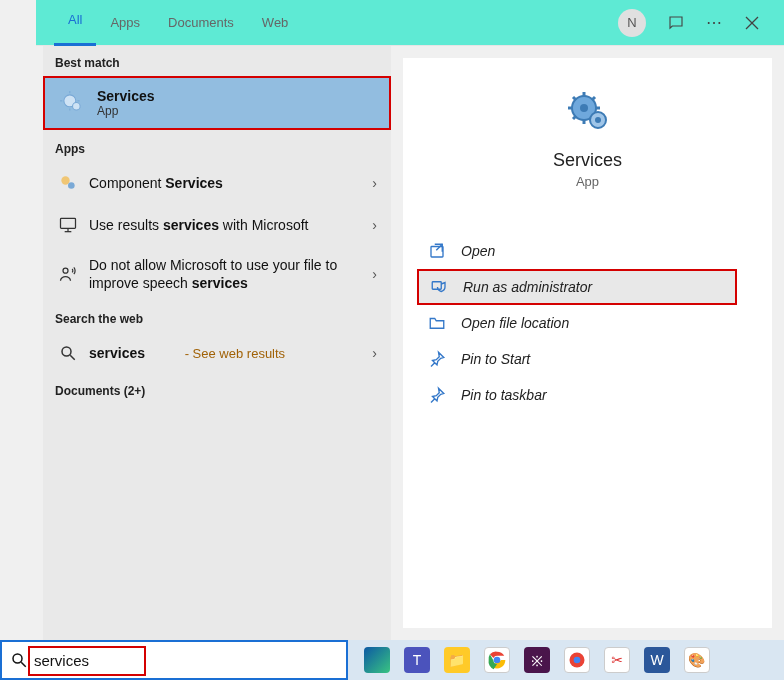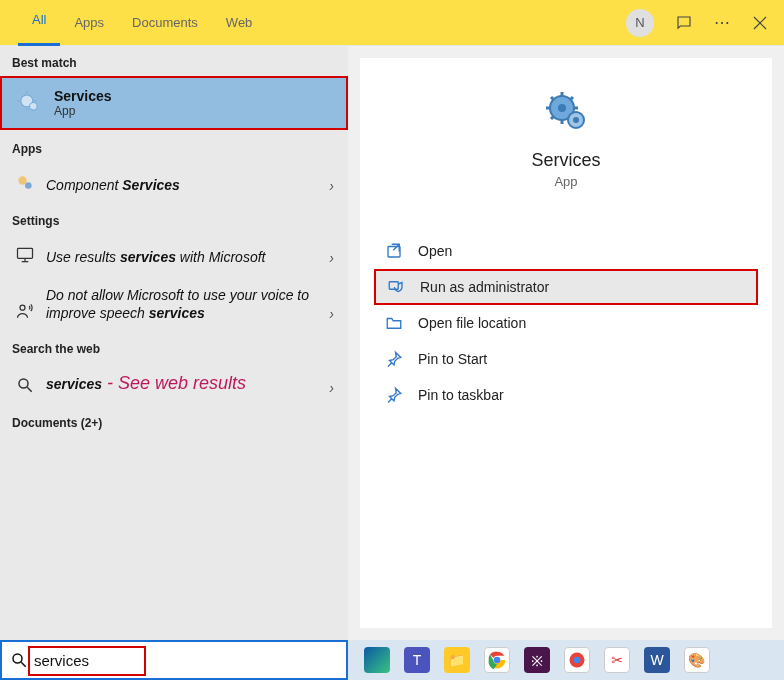--- a/index.html
+++ b/index.html
@@ -1,52 +1,52 @@
 <!DOCTYPE html>
 <html><head>
 <meta charset="utf-8">
 <style>
   * { box-sizing: border-box; margin: 0; padding: 0; font-family: "Segoe UI", Arial, sans-serif; }
   body { width: 784px; height: 680px; background: #f0f0f0; position: relative; overflow: hidden; }
 
   
-  .tabs { display: flex; align-items: center; height: 46px; background: #fde047; padding: 0 0 0 18px; border-bottom: 1px solid #e5e5e5; }
+  .tabs { display: flex; align-items: center; height: 46px; background: #5eead4; padding: 0 8px 0 18px; border-bottom: 1px solid #e5e5e5; margin-left: 36px; }
   .tab { font-size: 13px; color: #666; padding: 0 14px; height: 44px; line-height: 44px; cursor: pointer; }
   .tab.active { color: #1a6fd4; border-bottom: 3px solid #1a6fd4; height: 46px; line-height: 40px; font-weight: 400; }
   .tab .arrow { font-size: 10px; margin-left: 3px; }
   .tabs-right { margin-left: auto; display: flex; align-items: center; gap: 2px; padding-right: 6px; }
   .avatar { width: 28px; height: 28px; border-radius: 50%; background: #e0e0e0; display: flex; align-items: center; justify-content: center; font-size: 13px; color: #555; margin-right: 10px; }
   .titlebar-btn { width: 36px; height: 36px; display:flex; align-items:center; justify-content:center; color:#444; cursor:pointer; }
 
   .main { display: flex; height: calc(100% - 46px - 40px); }
 
   
-  .left { width: 348px; background: #e9e9e9; overflow:hidden; }
+  .left { width: 348px; background: #e9e9e9; overflow:hidden;margin-left:43px; }
   .section-label { font-size: 12px; font-weight: 600; color: #222; padding: 10px 12px 6px 12px; }
   .best-match { background: #92bde0; display:flex; align-items:center; padding: 10px 14px; border: 2px solid #d40000; margin: 0 0 2px 0; }
   .best-match .icon { width: 26px; height: 26px; margin-right: 12px; }
   .best-match .title { font-weight: 600; font-size: 14px; color:#111; }
   .best-match .sub { font-size: 12px; color: #333; }
 
-  .row { display:flex; align-items:flex-end; padding: 10px 14px; cursor:pointer;font-style:italic; }
+  .row { display:flex; align-items:center; padding: 10px 14px; cursor:pointer; }
   .row .licon { width: 22px; height: 22px; margin-right: 10px; display:flex; align-items:center; justify-content:center; color:#555; }
   .row .text { flex:1; font-size: 14px; color:#111; line-height:1.3; }
   .row .chev { color:#555; font-size:14px; }
-  .web-sub { color:#be185d; font-size:18px; }
+  .web-sub { color:#a16207; font-size:13px;padding-left:36px; }
 
   
   .right { flex:1; background: #fff; margin: 12px 12px 12px 12px; position:relative; }
   .detail-head { display:flex; flex-direction:column; align-items:center; padding: 30px 0 14px 0; }
   .big-icon { width: 48px; height: 48px; }
   .detail-title { font-size: 18px; color:#222; margin-top: 14px; }
   .detail-sub { font-size: 13px; color:#666; margin-top: 3px; }
 
-  .actions { padding: 30px 10px 0 14px; }
+  .actions { padding: 30px 10px 0 14px; font-style: italic; }
   .action { display:flex; align-items:center; padding: 8px 10px; font-size:14px; color:#222; cursor:pointer; }
-  .action.highlight { border:2px solid #d40000; background:#e8e8e8; padding:6px 10px; width: 384px; }
+  .action.highlight { border:2px solid #d40000; background:#e8e8e8; padding:6px 10px; width: 320px; }
   .action .aicon { width:20px; height:20px; margin-right:14px; display:flex; align-items:center; justify-content:center; color:#3478c9; }
 
   
   .bottom { position:absolute; left:0; right:0; bottom:0; height:40px; display:flex; }
   .search-wrap { width:348px; height:40px; border:2px solid #1a6fd4; background:#fff; display:flex; align-items:center; padding: 0 8px; }
   .search-wrap .sicon { width:18px; height:18px; color:#333; margin-right:6px; }
   .search-input { border:none; outline:none; font-size:15px; flex:1; color:#111; }
   .search-highlight { position:absolute; left:28px; bottom:4px; width:118px; height:30px; border:2px solid #d40000; pointer-events:none; }
 
   .taskbar { flex:1; background:#d9e6f2; display:flex; align-items:center; padding-left:16px; gap:14px; }
@@ -108,41 +108,40 @@
       <div class="licon">
         <svg viewBox="0 0 24 24" width="20" height="20">
             <circle cx="9" cy="9" r="5" fill="#f0c674"></circle>
             <circle cx="16" cy="15" r="4" fill="#7aa9d6"></circle>
           </svg>
       </div>
       <div class="text"><span>Component </span><b>Services</b></div>
       <div class="chev">›</div>
     </div>
 
-    <div class="section-label">Settings</div>
     <div class="row">
       <div class="licon">
           <svg width="20" height="20" viewBox="0 0 24 24" fill="none" stroke="#333" stroke-width="1.5">
             <rect x="3" y="4" width="18" height="12" rx="1"></rect>
             <line x1="8" y1="20" x2="16" y2="20"></line>
             <line x1="12" y1="16" x2="12" y2="20"></line>
           </svg>
         </div>
       <div class="text"><span>Use results </span><b>services</b><span> with Microsoft</span></div>
       <div class="chev">›</div>
     </div>
     <div class="row">
       <div class="licon">
           <svg width="20" height="20" viewBox="0 0 24 24" fill="none" stroke="#333" stroke-width="1.5">
             <circle cx="9" cy="8" r="3"></circle>
             <path d="M3 20c0-3 3-5 6-5s6 2 6 5"></path>
             <path d="M17 6c1 1 1 3 0 4M19 4c2 2 2 6 0 8"></path>
           </svg>
         </div>
-      <div class="text"><span>Do not allow Microsoft to use your voice to improve speech </span><b>services</b></div>
+      <div class="text"><span>Do not allow Microsoft to use your file to improve speech </span><b>services</b></div>
       <div class="chev">›</div>
     </div>
 
     <div class="section-label">Search the web</div>
     <div class="row">
       <div class="licon">
           <svg width="18" height="18" viewBox="0 0 24 24" fill="none" stroke="#333" stroke-width="2">
             <circle cx="10" cy="10" r="6"></circle>
             <line x1="15" y1="15" x2="21" y2="21"></line>
           </svg>

